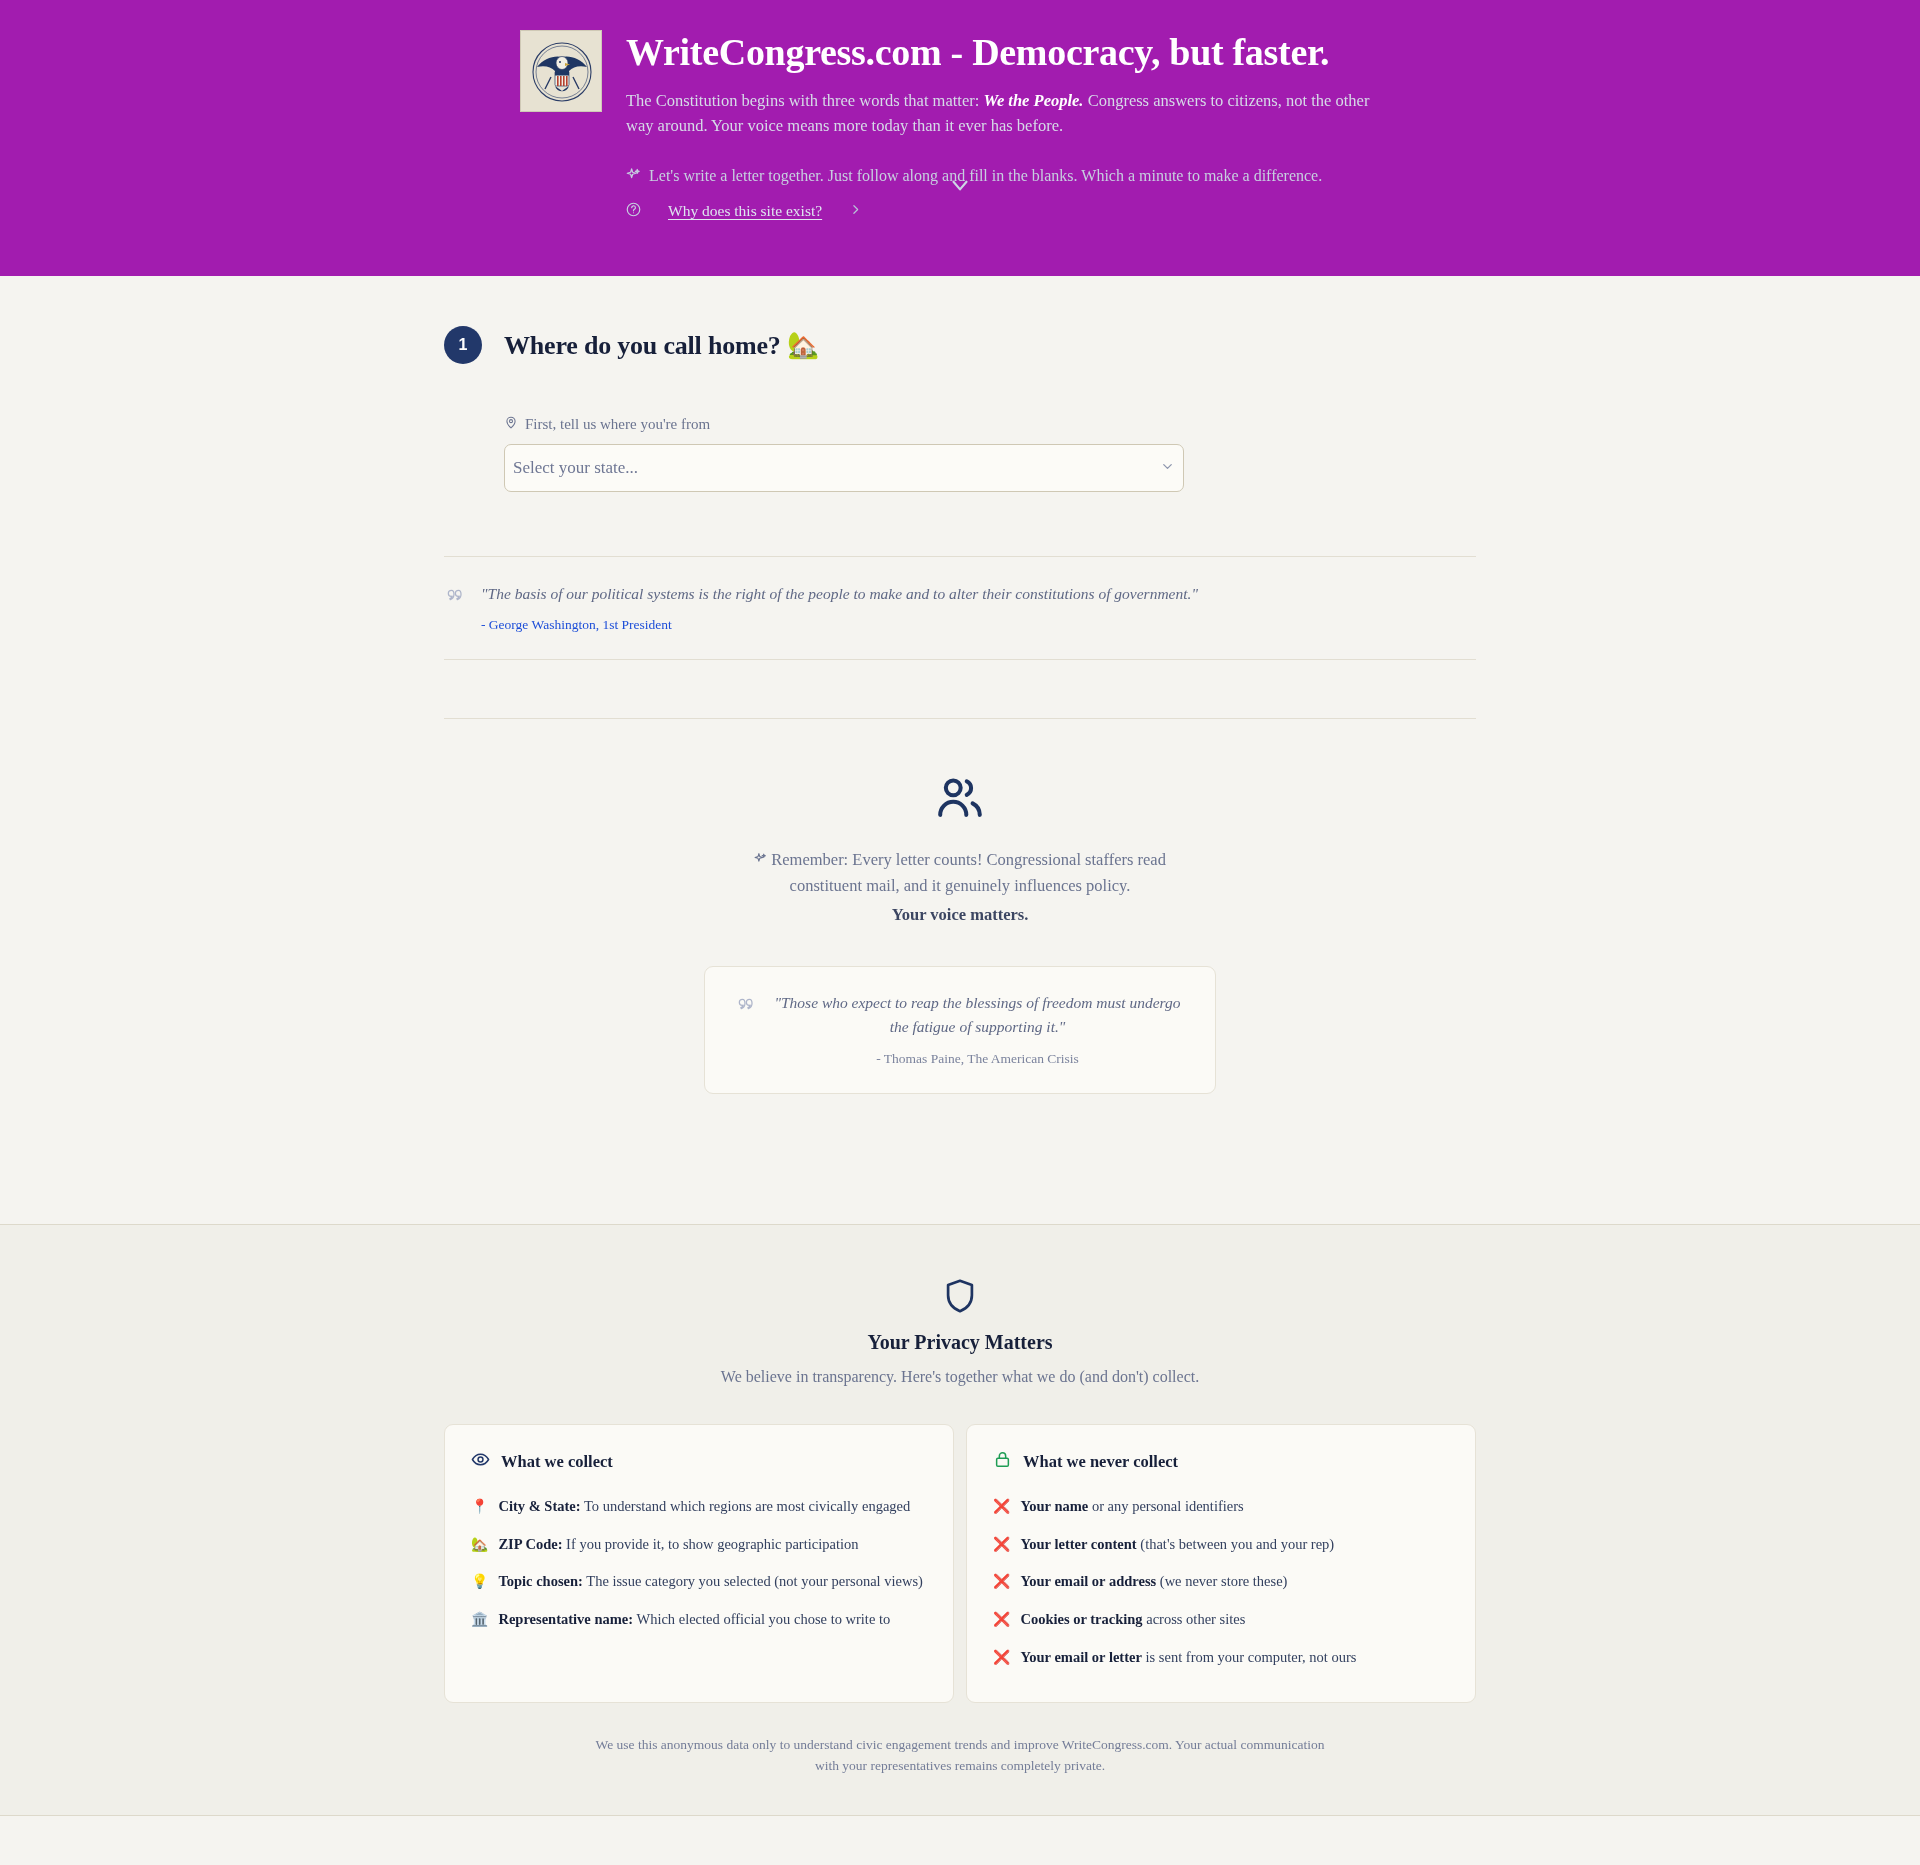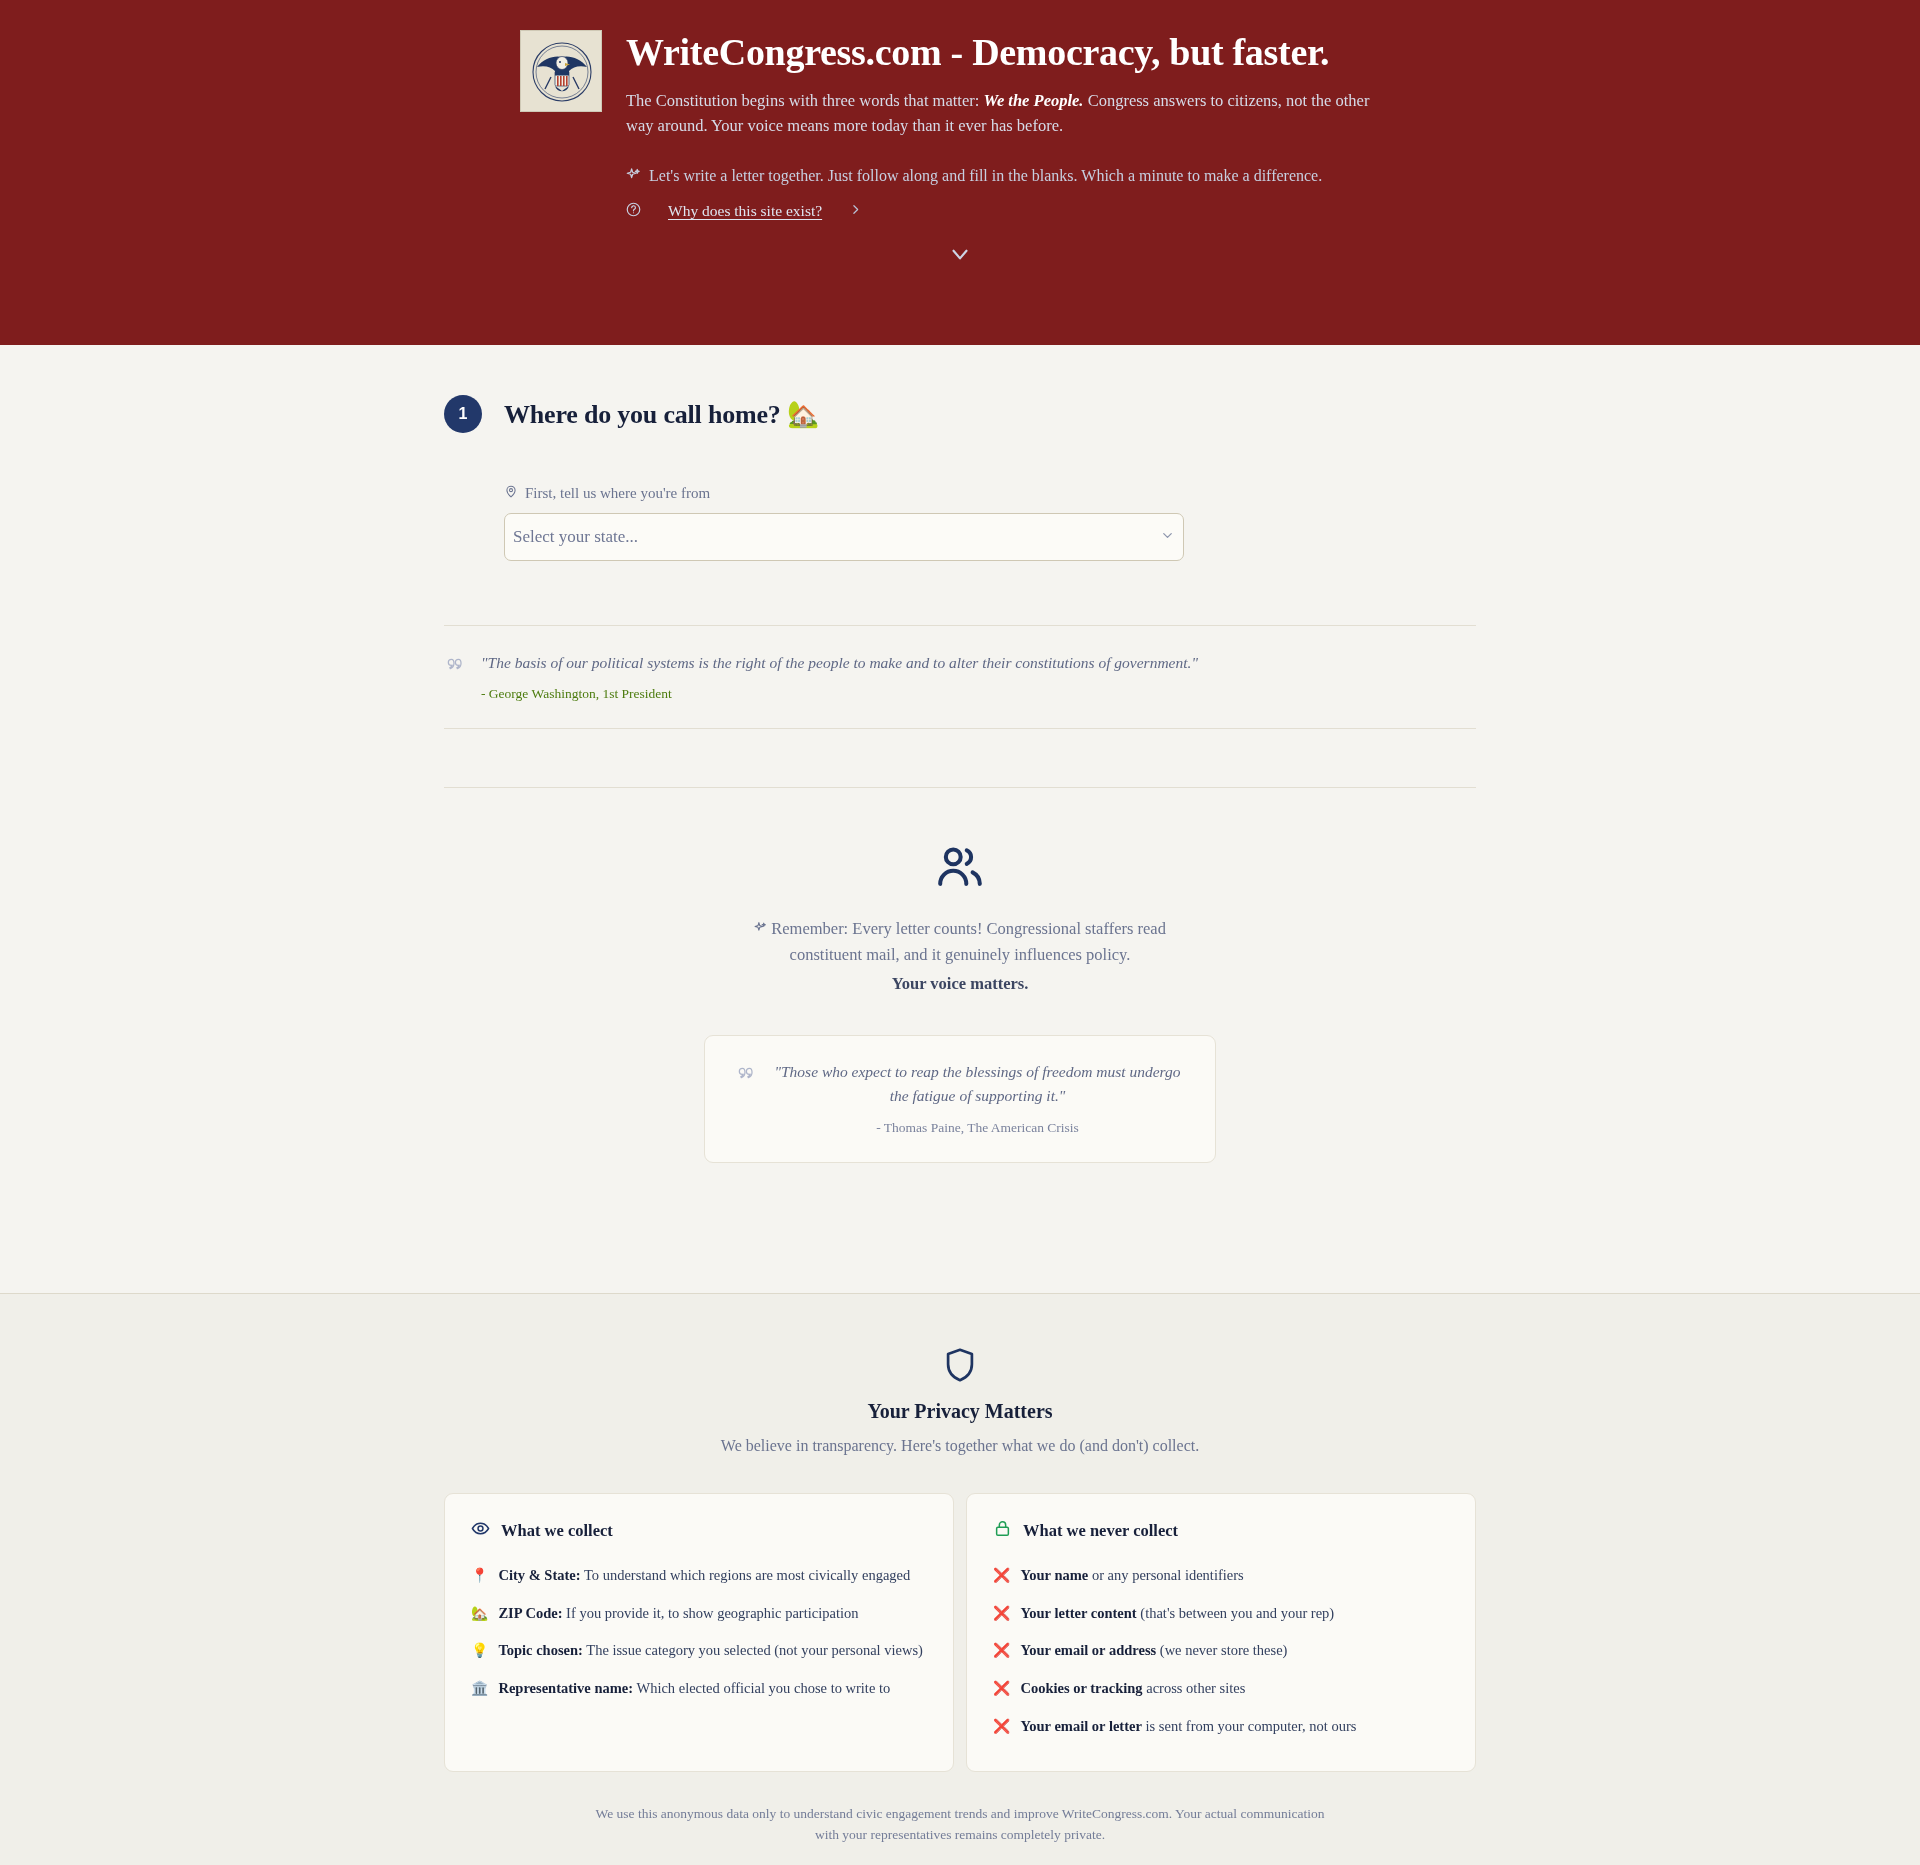--- a/index.html
+++ b/index.html
@@ -6,24 +6,24 @@
   html, body {
     width: 1920px;
     background: #f5f4f0;
     font-family: "Liberation Serif", "DejaVu Serif", serif;
     color: #1f2937;
   }
   body { width: 1920px; min-height: 1865px; overflow-x: hidden; }
 
   
   .hero {
-    background: #7f1d1d;
+    background: #a21caf;
     width: 100%;
     padding: 30px 0 0 0;
-    height: 345px;
+    height: 276px;
     position: relative;
   }
   .hero-inner {
     max-width: 880px;
     margin: 0 auto;
     display: flex;
     gap: 24px;
     padding-left: 0;
     align-items: flex-start;
   }
@@ -124,21 +124,21 @@
 
   
   .hr { height: 1px; background: #e2ded2; border: 0; }
   .quote-inline-wrap { max-width: 1060px; margin: 0 auto; }
   .quote-inline-wrap .hr { margin-left: 14px; margin-right: 14px; }
   .quote-inline {
     display: flex; gap: 18px; padding: 25px 14px 26px 14px;
   }
   .qmark { color: #aeb5ca; font-size: 20px; line-height: 1; padding-top: 2px; flex: 0 0 auto; }
   .quote-text { font-size: 15.5px; font-style: italic; color: #5f6885; line-height: 1.5; }
-  .quote-attr { font-size: 13.5px; color: #4d7c0f; margin-top: 12px; }
+  .quote-attr { font-size: 13.5px; color: #1d4ed8; margin-top: 12px; }
   .spacer-band { height: 58px; }
 
   
   .remember {
     text-align: center;
     padding: 52px 0 0 0;
     max-width: 1060px; margin: 0 auto;
   }
   .people-icon { color: #1e3461; display: flex; justify-content: center; }
   .remember-text {

